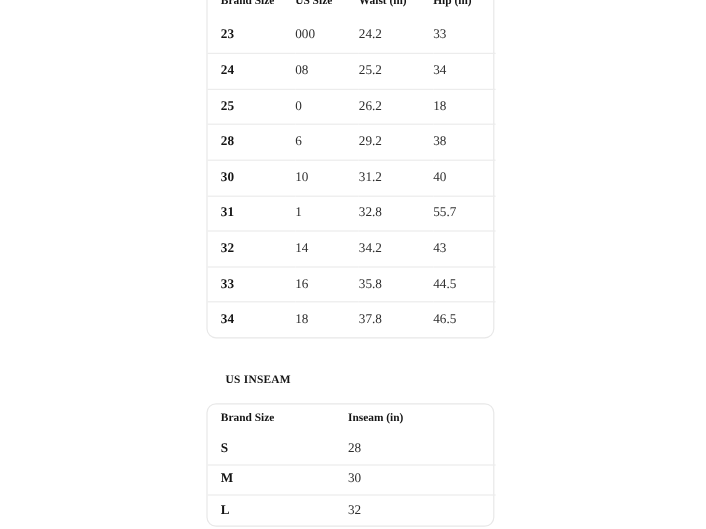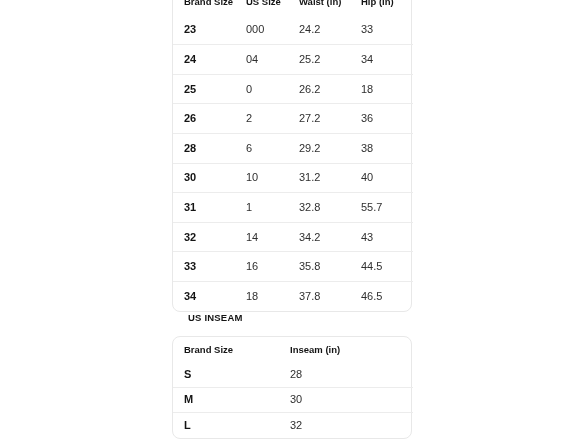--- a/index.html
+++ b/index.html
@@ -12,20 +12,21 @@
     height: 441px;
     overflow: hidden;
     font-family: "Liberation Sans", sans-serif;
     -webkit-font-smoothing: antialiased;
   }
   .page {
     position: relative;
     width: 588px;
     height: 358px;
     background: #ffffff;
+    font-family: Liberation Serif, serif;
   }
 
   
   .size-table {
     position: absolute;
     left: 172px;
     width: 240px;
     border: 1px solid #e8e8e8;
     border-radius: 8px;
     box-sizing: border-box;
@@ -120,35 +121,29 @@
       </thead>
       <tbody>
         <tr>
           <td class="brand">23</td>
           <td>000</td>
           <td>24.2</td>
           <td>33</td>
         </tr>
         <tr>
           <td class="brand">24</td>
-          <td>04</td>
+          <td>08</td>
           <td>25.2</td>
           <td>34</td>
         </tr>
         <tr>
           <td class="brand">25</td>
           <td>0</td>
           <td>26.2</td>
           <td>18</td>
-        </tr>
-        <tr>
-          <td class="brand">26</td>
-          <td>2</td>
-          <td>27.2</td>
-          <td>36</td>
         </tr>
         <tr>
           <td class="brand">28</td>
           <td>6</td>
           <td>29.2</td>
           <td>38</td>
         </tr>
         <tr>
           <td class="brand">30</td>
           <td>10</td>

